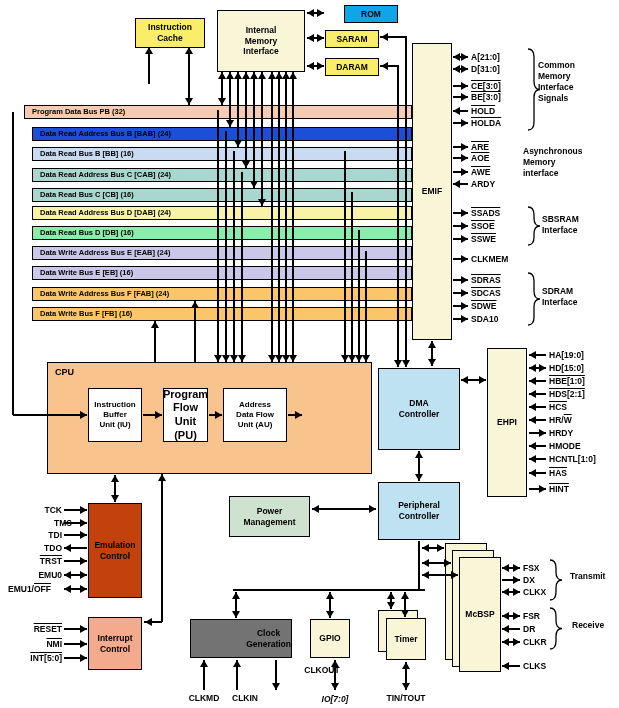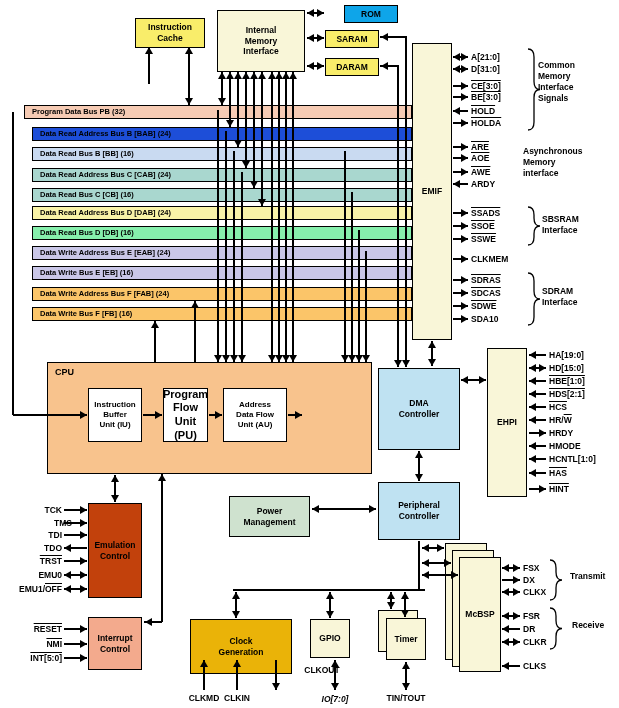--- a/index.html
+++ b/index.html
@@ -84,21 +84,21 @@
 Control</span>
     </div>
   <div class="blk" style="left: 88px; top: 617px; width: 54px; height: 53px; background: rgb(243, 170, 141);">
       <span class="blk-label">Interrupt
 Control</span>
     </div>
   <div class="blk" style="left: 229px; top: 496px; width: 81px; height: 41px; background: rgb(207, 226, 207);">
       <span class="blk-label">Power
 Management</span>
     </div>
-  <div class="blk" style="left: 190px; top: 619px; width: 102px; height: 55px; background: #eab308;">
+  <div class="blk" style="left: 190px; top: 619px; width: 102px; height: 39px; background: #737373; justify-content: flex-end;">
       <span class="blk-label">Clock
 Generation</span>
     </div>
   <div class="blk" style="left: 310px; top: 619px; width: 40px; height: 39px; background: rgb(249, 246, 216);">
       <span class="blk-label">GPIO</span>
     </div>
   <div class="blk" style="left: 378px; top: 610px; width: 40px; height: 42px; background: rgb(249, 246, 216);"></div>
   <div class="blk" style="left: 386px; top: 618px; width: 40px; height: 42px; background: rgb(249, 246, 216);">
       <span class="blk-label">Timer</span>
     </div>
@@ -421,36 +421,36 @@
     <div class="ln" style="left: 64px; top: 560.25px; width: 23px; height: 1.5px;"></div>
     <div class="ah" style="left: 80px; top: 557px; border-top: 4px solid transparent; border-bottom: 4px solid transparent; border-left: 7px solid rgb(0, 0, 0);"></div>
     <div class="sig-label" style="left: 0px; top: 556px; width: 62px; text-align: right;"><span class="ov">TRST</span></div>
     <div class="ln" style="left: 64px; top: 574.25px; width: 23px; height: 1.5px;"></div>
     <div class="ah" style="left: 80px; top: 571px; border-top: 4px solid transparent; border-bottom: 4px solid transparent; border-left: 7px solid rgb(0, 0, 0);"></div>
     <div class="ah" style="left: 64px; top: 571px; border-top: 4px solid transparent; border-bottom: 4px solid transparent; border-right: 7px solid rgb(0, 0, 0);"></div>
     <div class="sig-label" style="left: 0px; top: 570px; width: 62px; text-align: right;"><span>EMU0</span></div>
     <div class="ln" style="left: 64px; top: 588.25px; width: 23px; height: 1.5px;"></div>
     <div class="ah" style="left: 80px; top: 585px; border-top: 4px solid transparent; border-bottom: 4px solid transparent; border-left: 7px solid rgb(0, 0, 0);"></div>
     <div class="ah" style="left: 64px; top: 585px; border-top: 4px solid transparent; border-bottom: 4px solid transparent; border-right: 7px solid rgb(0, 0, 0);"></div>
-    <div class="sig-label" style="left: 0px; top: 584px; width: 62px; text-align: right;"><span>EMU1/</span><span class="ov">OFF</span></div>
+    <div class="sig-label" style="left: 8px; top: 584px; width: 62px; "><span>EMU1/</span><span class="ov">OFF</span></div>
     <div class="ln" style="left: 64px; top: 628.25px; width: 23px; height: 1.5px;"></div>
     <div class="ah" style="left: 80px; top: 625px; border-top: 4px solid transparent; border-bottom: 4px solid transparent; border-left: 7px solid rgb(0, 0, 0);"></div>
     <div class="sig-label" style="left: 0px; top: 624px; width: 62px; text-align: right;"><span class="ov">RESET</span></div>
     <div class="ln" style="left: 64px; top: 643.25px; width: 23px; height: 1.5px;"></div>
     <div class="ah" style="left: 80px; top: 640px; border-top: 4px solid transparent; border-bottom: 4px solid transparent; border-left: 7px solid rgb(0, 0, 0);"></div>
     <div class="sig-label" style="left: 0px; top: 639px; width: 62px; text-align: right;"><span class="ov">NMI</span></div>
     <div class="ln" style="left: 64px; top: 657.25px; width: 23px; height: 1.5px;"></div>
     <div class="ah" style="left: 80px; top: 654px; border-top: 4px solid transparent; border-bottom: 4px solid transparent; border-left: 7px solid rgb(0, 0, 0);"></div>
     <div class="sig-label" style="left: 0px; top: 653px; width: 62px; text-align: right;"><span class="ov">INT[5:0]</span></div>
     <div class="ln" style="left: 203.25px; top: 660px; width: 1.5px; height: 30px;"></div>
     <div class="ah" style="left: 200px; top: 660px; border-left: 4px solid transparent; border-right: 4px solid transparent; border-bottom: 7px solid rgb(0, 0, 0);"></div>
     <div class="pin-label" style="left: 169px; top: 693px; width: 70px;">CLKMD</div>
     <div class="ln" style="left: 236.25px; top: 660px; width: 1.5px; height: 30px;"></div>
     <div class="ah" style="left: 233px; top: 660px; border-left: 4px solid transparent; border-right: 4px solid transparent; border-bottom: 7px solid rgb(0, 0, 0);"></div>
-    <div class="pin-label" style="left: 202px; top: 693px; width: 70px;">CLKIN</div>
+    <div class="pin-label" style="left: 210px; top: 693px; width: 70px;">CLKIN</div>
     <div class="ln" style="left: 275.25px; top: 660px; width: 1.5px; height: 30px;"></div>
     <div class="ah" style="left: 272px; top: 683px; border-left: 4px solid transparent; border-right: 4px solid transparent; border-top: 7px solid rgb(0, 0, 0);"></div>
     <div class="pin-label" style="left: 241px; top: 665px; width: 70px; padding-left: 46px;">CLKOUT</div>
     <div class="ln" style="left: 334.25px; top: 660px; width: 1.5px; height: 30px;"></div>
     <div class="ah" style="left: 331px; top: 660px; border-left: 4px solid transparent; border-right: 4px solid transparent; border-bottom: 7px solid rgb(0, 0, 0);"></div>
     <div class="ah" style="left: 331px; top: 683px; border-left: 4px solid transparent; border-right: 4px solid transparent; border-top: 7px solid rgb(0, 0, 0);"></div>
     <div class="pin-label" style="left: 300px; top: 694px; width: 70px; font-style: italic;">IO[7:0]</div>
     <div class="ln" style="left: 405.25px; top: 662px; width: 1.5px; height: 28px;"></div>
     <div class="ah" style="left: 402px; top: 662px; border-left: 4px solid transparent; border-right: 4px solid transparent; border-bottom: 7px solid rgb(0, 0, 0);"></div>
     <div class="ah" style="left: 402px; top: 683px; border-left: 4px solid transparent; border-right: 4px solid transparent; border-top: 7px solid rgb(0, 0, 0);"></div>

